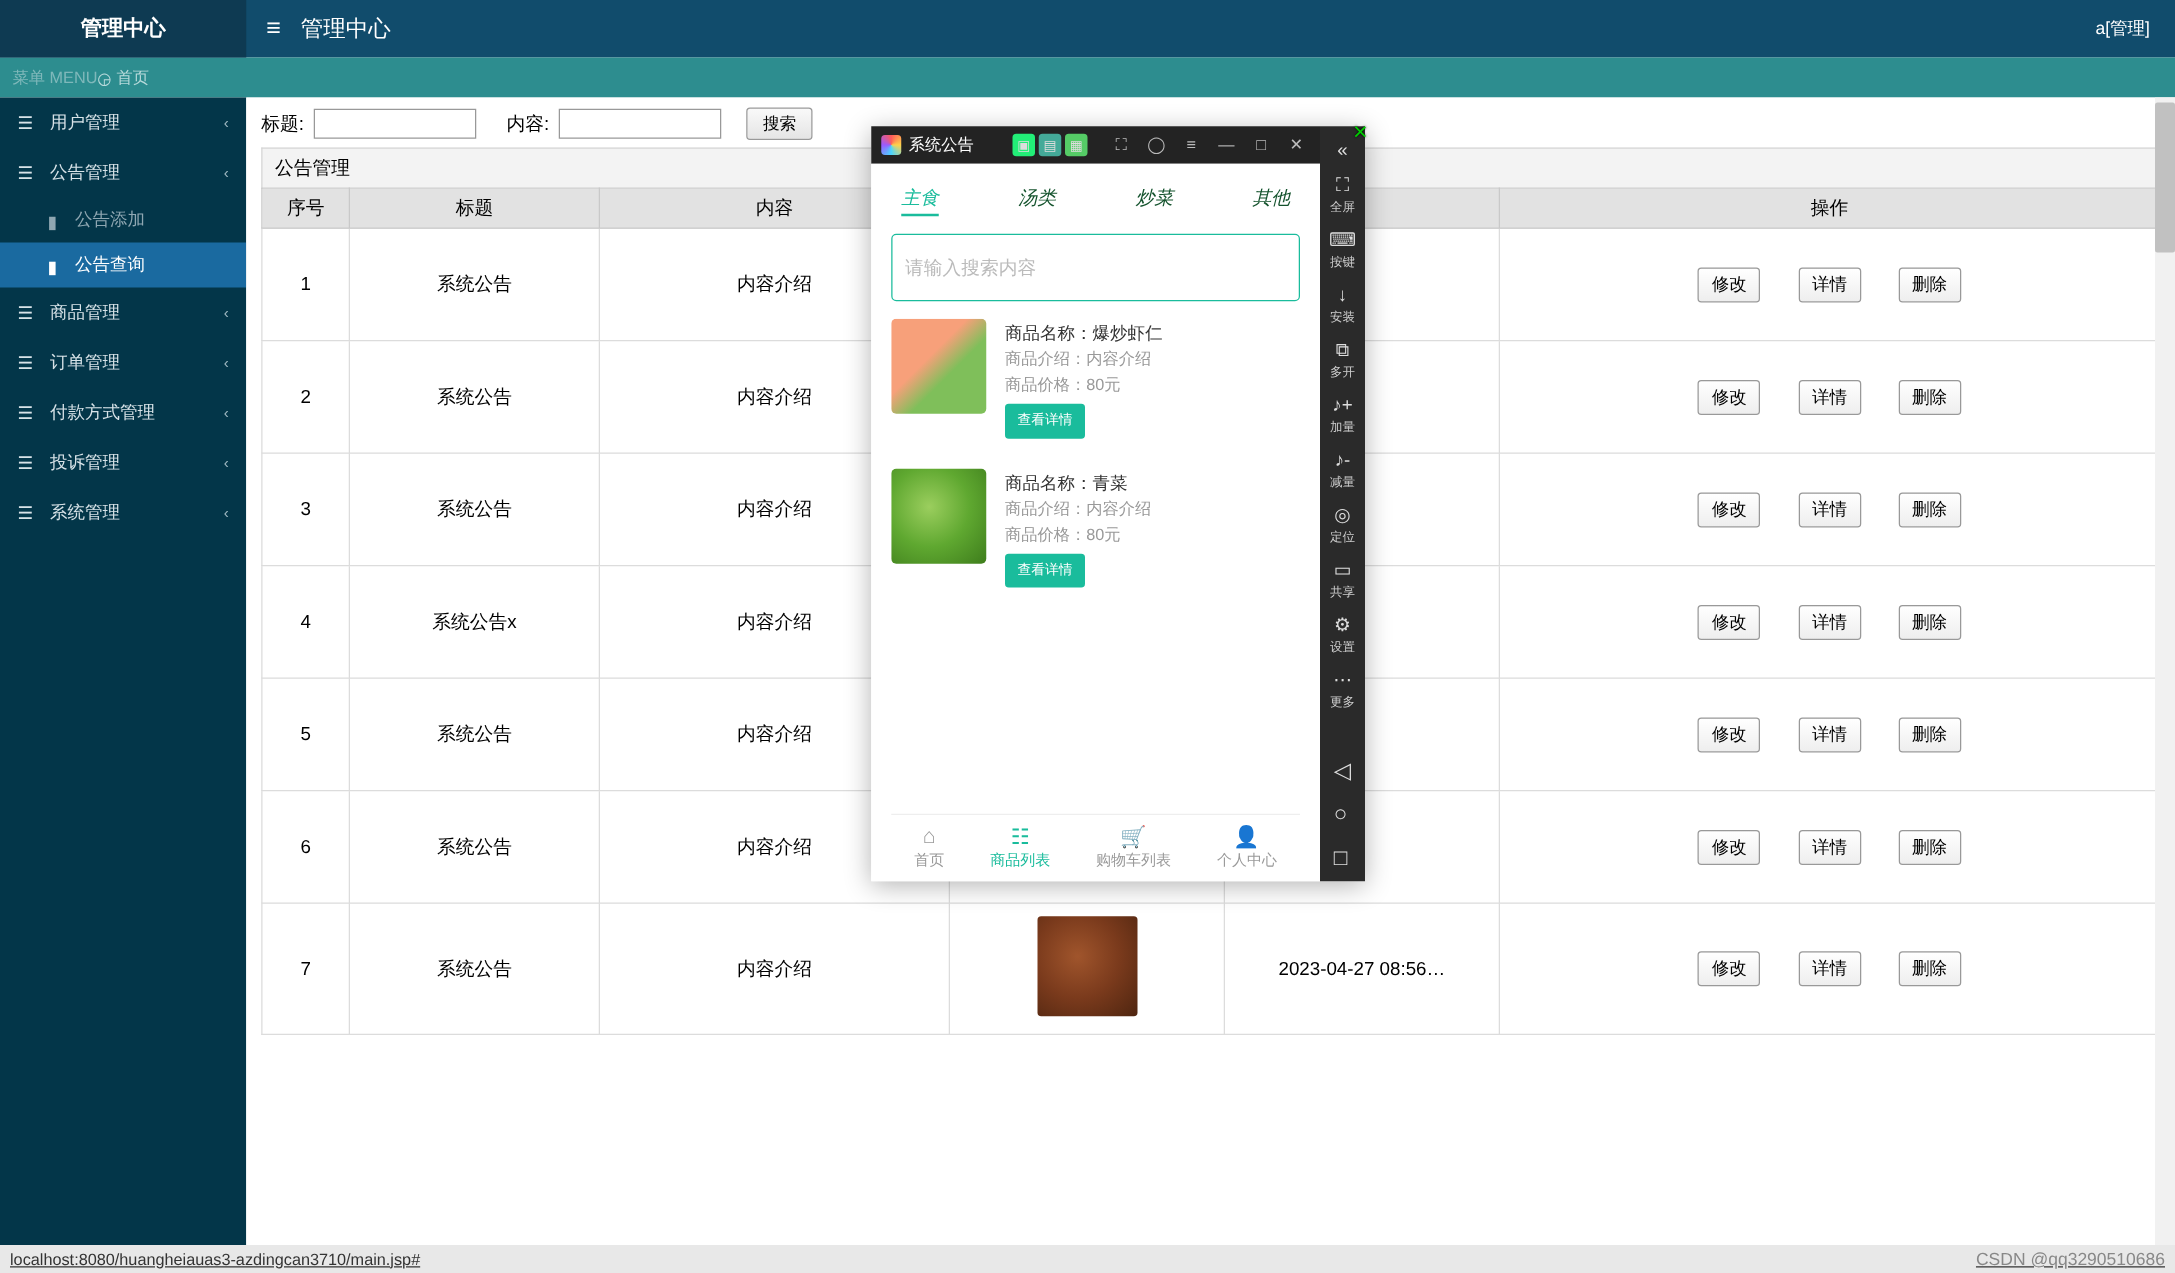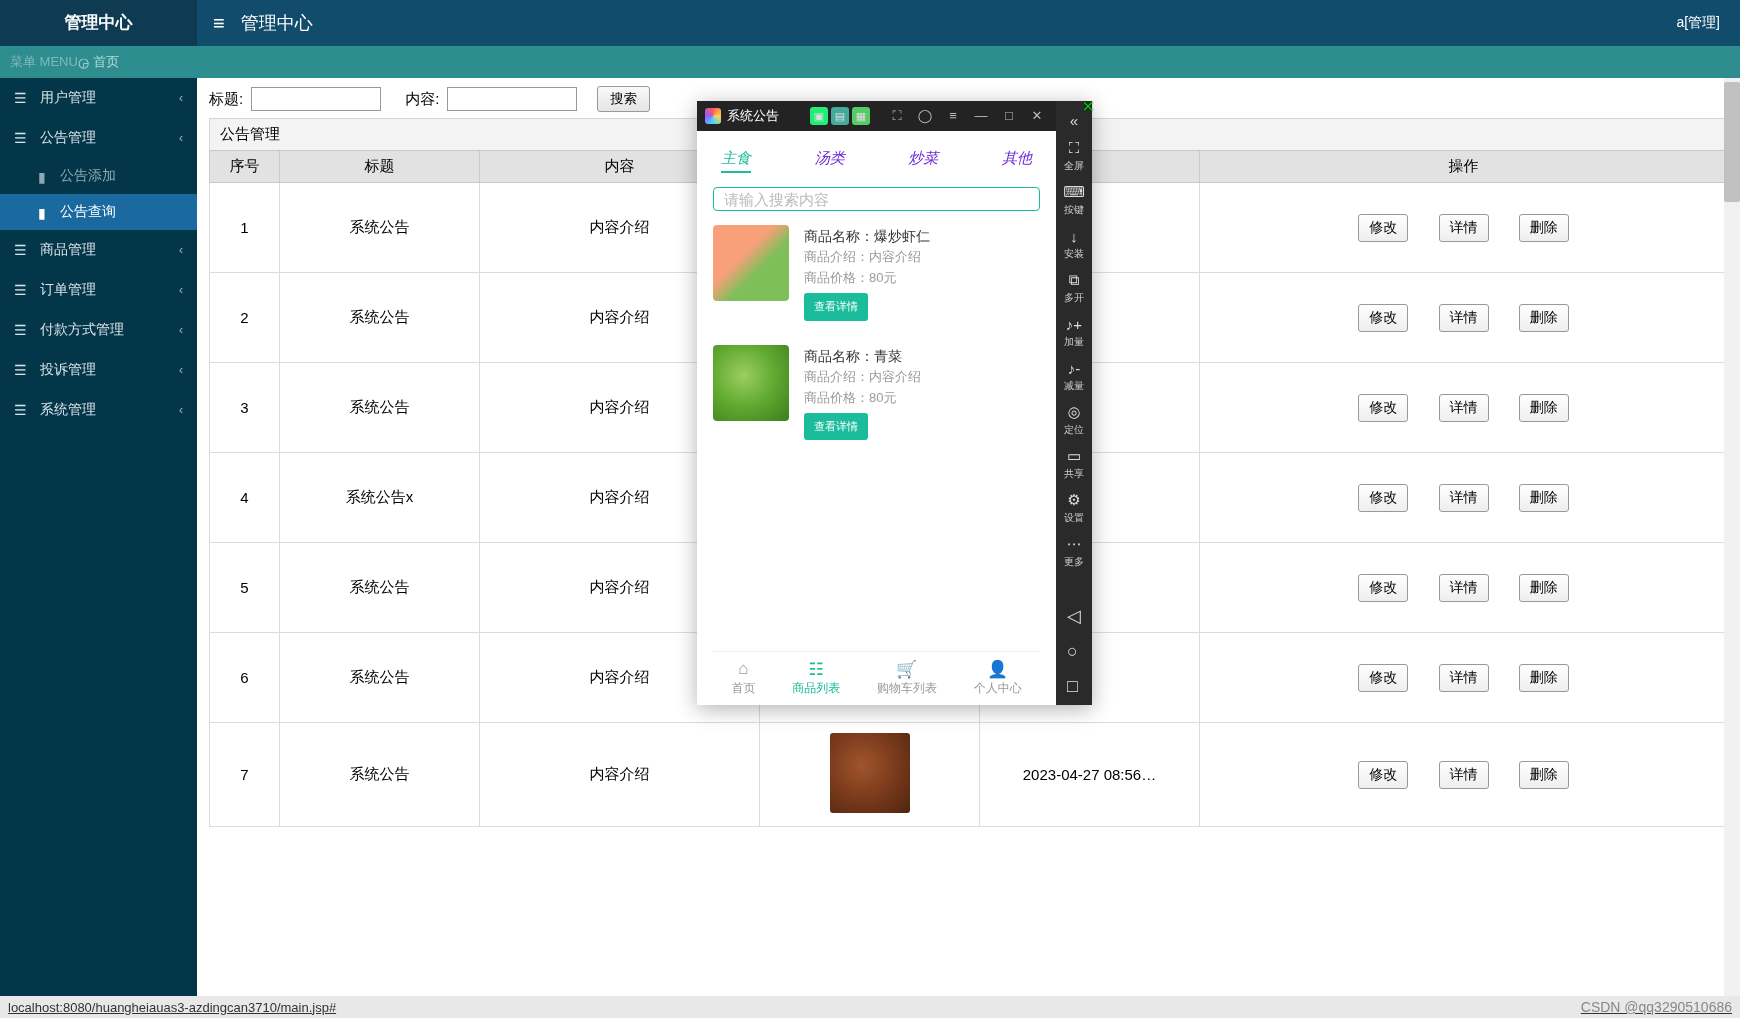--- a/index.html
+++ b/index.html
@@ -69,23 +69,23 @@
 .emu-titlebar .winbtns span { width: 22px; text-align: center; cursor: pointer; }
 .emu-close-x { position:absolute; right: -2px; top: -6px; color:#0c0; font-size:20px; text-shadow:0 0 2px #000; }
 
 .emu-side { width: 36px; background: #2a2a2a; color: #ccc; display: flex; flex-direction: column; align-items: center; padding-top: 6px; gap: 2px; font-size: 10px; }
 .emu-side .sideitem { display: flex; flex-direction: column; align-items: center; gap: 2px; padding: 4px 0; cursor: pointer; width: 100%; }
 .emu-side .sideitem .ico { width: 18px; height: 18px; display:flex; align-items:center; justify-content:center; font-size:15px; color:#ddd; }
 .emu-side .nav { margin-top: auto; margin-bottom: 8px; display:flex; flex-direction:column; gap:14px; color:#ddd; font-size:18px; }
 
 .emu-body { flex: 1; background: #fff; display: flex; flex-direction: column; padding: 12px 16px 0 16px; }
 .emu-tabs { display: flex; justify-content: space-between; padding: 6px 8px 10px 8px; font-size: 15px; font-style: italic; }
-.emu-tabs .tab { color: #6d28d9; cursor: pointer; }
+.emu-tabs .tab { color: #14532d; cursor: pointer; }
 .emu-tabs .tab.active { color: #1abc9c; border-bottom: 2px solid #1abc9c; padding-bottom: 3px; font-weight: 500; }
-.emu-search { border: 1.5px solid #1abc9c; border-radius: 4px; height: 24px; margin: 4px 0 14px 0; padding: 0 10px; display: flex; align-items: center; }
+.emu-search { border: 1.5px solid #1abc9c; border-radius: 4px; height: 54px; margin: 4px 0 14px 0; padding: 0 10px; display: flex; align-items: center; }
 .emu-search input { border: none; outline: none; flex: 1; font-size: 15px; color: #333; }
 .emu-search input::placeholder { color: #bbb; }
 
 .emu-list { flex: 1; overflow-y: auto; }
 .emu-item { display: flex; gap: 15px; margin-bottom: 24px; }
 .emu-item .img { width: 76px; height: 76px; border-radius: 4px; }
 .emu-item .info { flex: 1; font-size: 14px; line-height: 1.6; }
 .emu-item .info .line { color: #333; }
 .emu-item .info .sub { color: #999; font-size: 13px; }
 .emu-item .detail-btn { display: inline-block; background: #1abc9c; color: #fff; font-size: 11px; padding: 5px 10px; border-radius: 3px; margin-top: 4px; cursor: pointer; }

